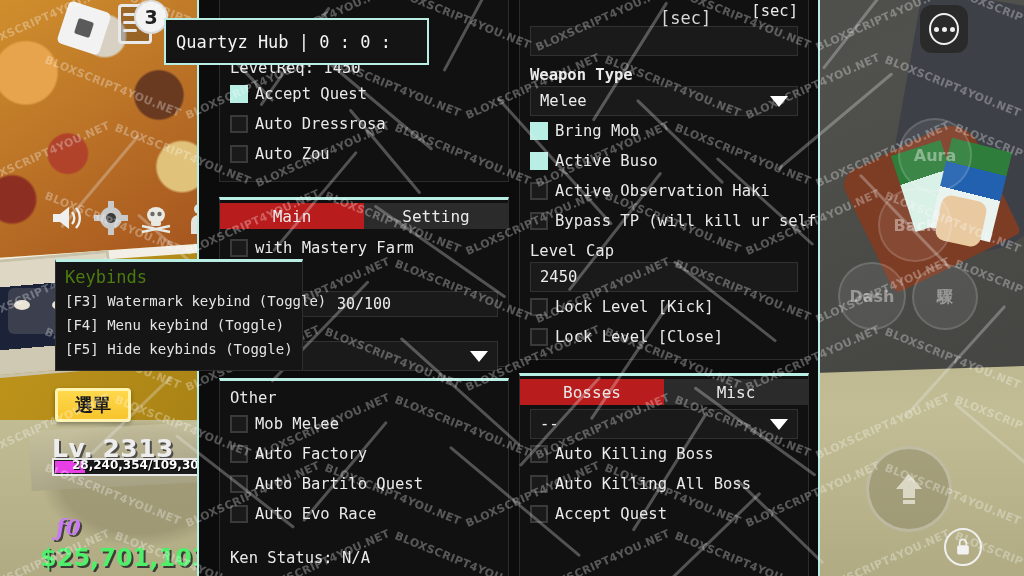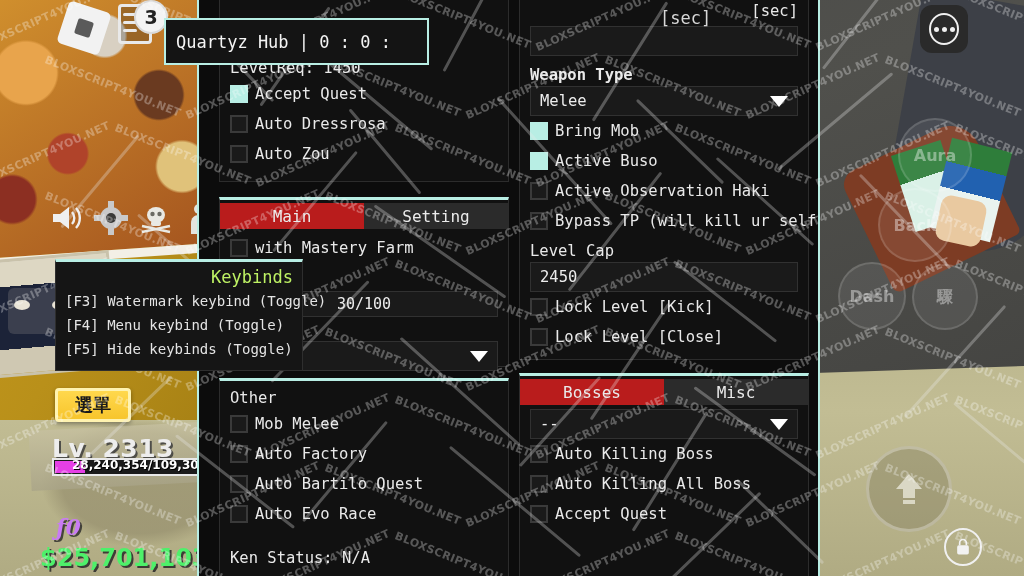--- a/index.html
+++ b/index.html
@@ -270,21 +270,21 @@
     color:#f4f4f4; font:400 17px "DejaVu Sans Mono", monospace;
     z-index:40; white-space:nowrap; overflow:hidden;
   }
 
   
   .keybinds {
     position:absolute; left:55px; top:259px; width:248px; height:112px;
     background:#151515; border:1px solid #2e2e2e; border-top:3px solid #b8eee4;
     z-index:45; padding:4px 9px;
   }
-  .kb-title { color:#bef264; font:400 17px "DejaVu Sans Mono", monospace; line-height:23px;text-align:right; }
+  .kb-title { color:#4d7c0f; font:400 17px "DejaVu Sans Mono", monospace; line-height:23px; }
   .kb-item { color:#e4e4e4; font:400 14px "DejaVu Sans Mono", monospace; line-height:24px; white-space:nowrap; }
 
   
   .faint {
     position:absolute; color:#2a2a2a; font:400 17px "DejaVu Sans Mono", monospace;
     white-space:nowrap;
   }
 </style>
 </head>
 <body>

